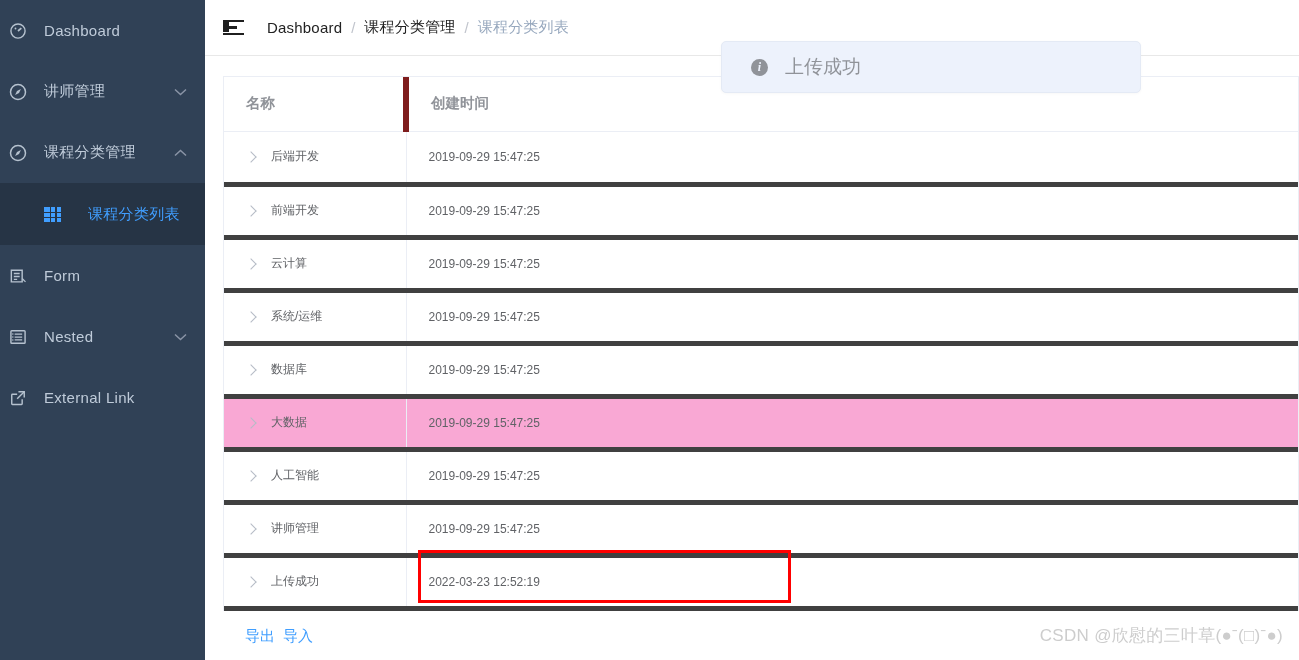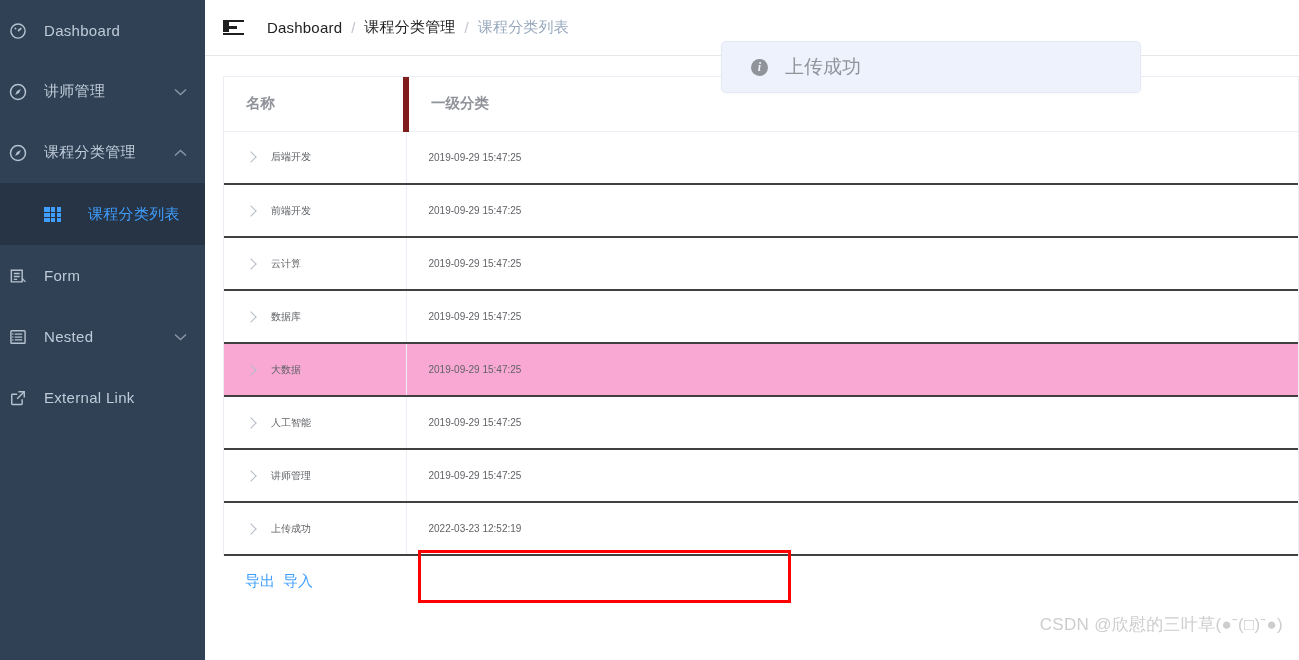--- a/index.html
+++ b/index.html
@@ -130,25 +130,25 @@
     font-size: 14.5px;
     font-weight: bold;
     color: #909399;
     height: 54px;
     padding: 0 0 0 22px;
     border-bottom: 1px solid #ebeef5;
     background: #fff;
   }
   table.cat-table th.col-name { width: 182px; border-right: 6px solid #7f1d1d; }
   table.cat-table td {
-    font-size: 10px;
+    font-size: 12px;
     color: #606266;
     height: 53px;
     padding: 0 0 0 22px;
-    border-bottom: 2px solid #404040;
+    border-bottom: 5px solid #404040;
     background: #fff;
     white-space: nowrap;
   }
   table.cat-table td.col-name { border-right: 1px solid #ebeef5; }
   table.cat-table tr.hovered td { background: #f9a8d4; }
   .name-cell { display: flex; align-items: center; }
   .chev {
     flex: 0 0 14px;
     width: 10px; height: 10px;
     margin-right: 11px;
@@ -218,21 +218,21 @@
     margin-right: 17px;
     flex: 0 0 17px;
     line-height: 1;
   }
   .toast .toast-msg { color: #909399; font-size: 19px; }
 
   
   .watermark {
     position: absolute;
     right: 16px;
-    bottom: 24px;
+    bottom: 13px;
     color: #cdcdcd;
     font-size: 17px;
     letter-spacing: .3px;
     white-space: nowrap;
     z-index: 8;
     user-select: none;
   }
 </style>
 </head>
 <body>
@@ -352,21 +352,21 @@
       </div>
     </header>
 
     <div class="content">
 
       <div class="table-card">
         <table class="cat-table">
           <thead>
             <tr>
               <th class="col-name">名称</th>
-              <th>一级分类</th>
+              <th>创建时间</th>
             </tr>
           </thead>
           <tbody id="tbody">
               <tr>
                 <td class="col-name">
                   <div class="name-cell">
                     <span class="chev"></span>
                     <span class="cat-name">后端开发</span>
                   </div>
                 </td>
@@ -379,20 +379,29 @@
                     <span class="cat-name">前端开发</span>
                   </div>
                 </td>
                 <td>2019-09-29 15:47:25</td>
               </tr>
               <tr>
                 <td class="col-name">
                   <div class="name-cell">
                     <span class="chev"></span>
                     <span class="cat-name">云计算</span>
+                  </div>
+                </td>
+                <td>2019-09-29 15:47:25</td>
+              </tr>
+              <tr>
+                <td class="col-name">
+                  <div class="name-cell">
+                    <span class="chev"></span>
+                    <span class="cat-name">系统/运维</span>
                   </div>
                 </td>
                 <td>2019-09-29 15:47:25</td>
               </tr>
               <tr>
                 <td class="col-name">
                   <div class="name-cell">
                     <span class="chev"></span>
                     <span class="cat-name">数据库</span>
                   </div>

